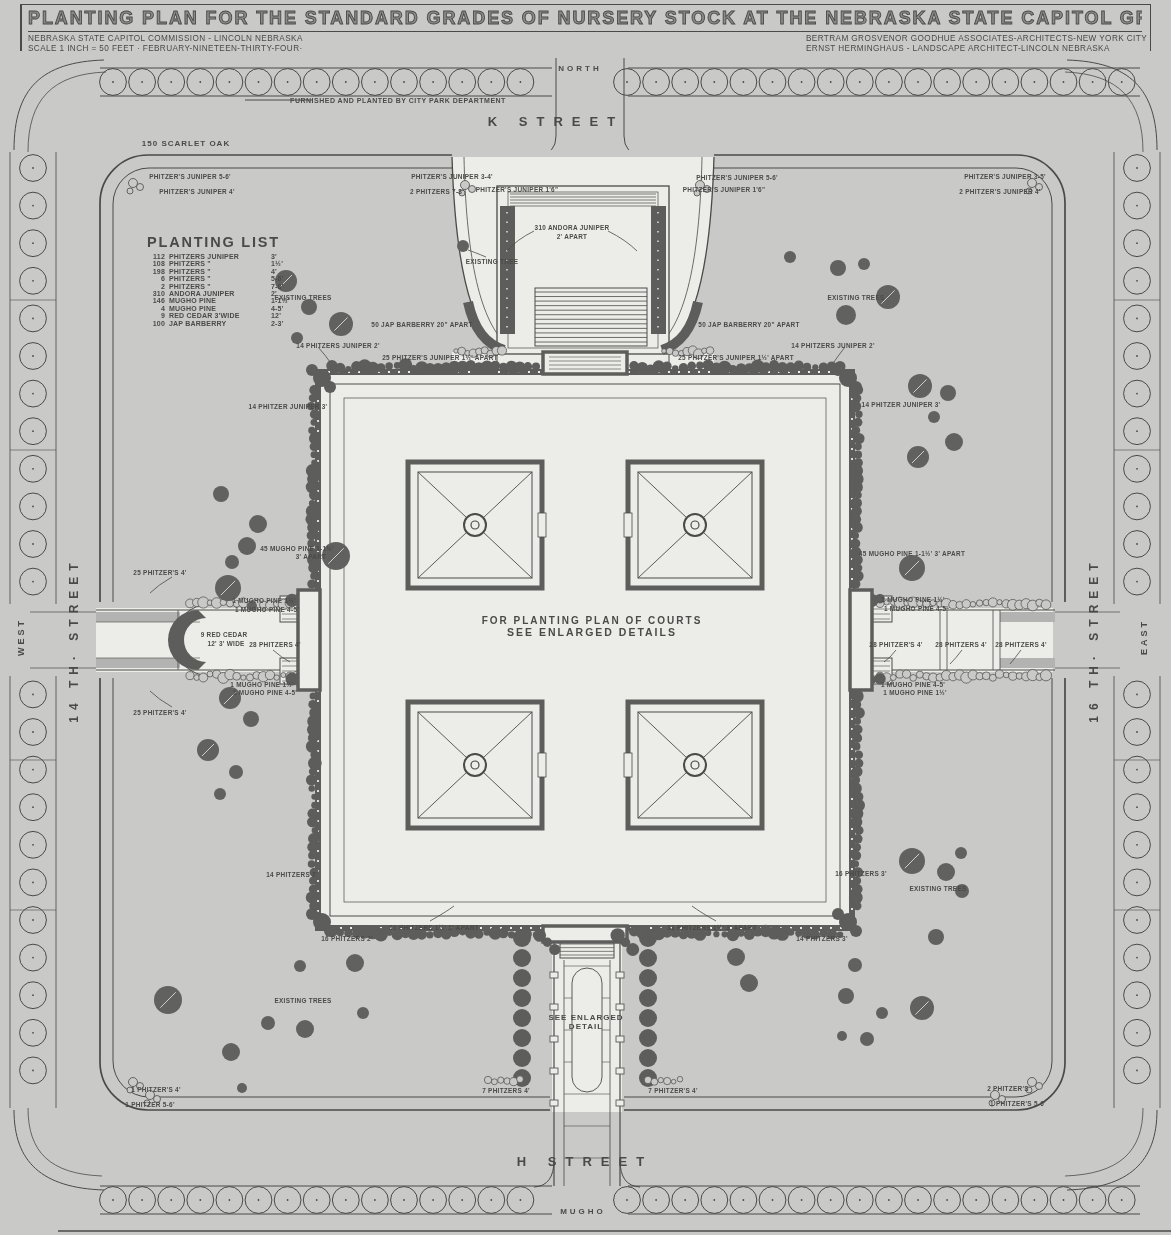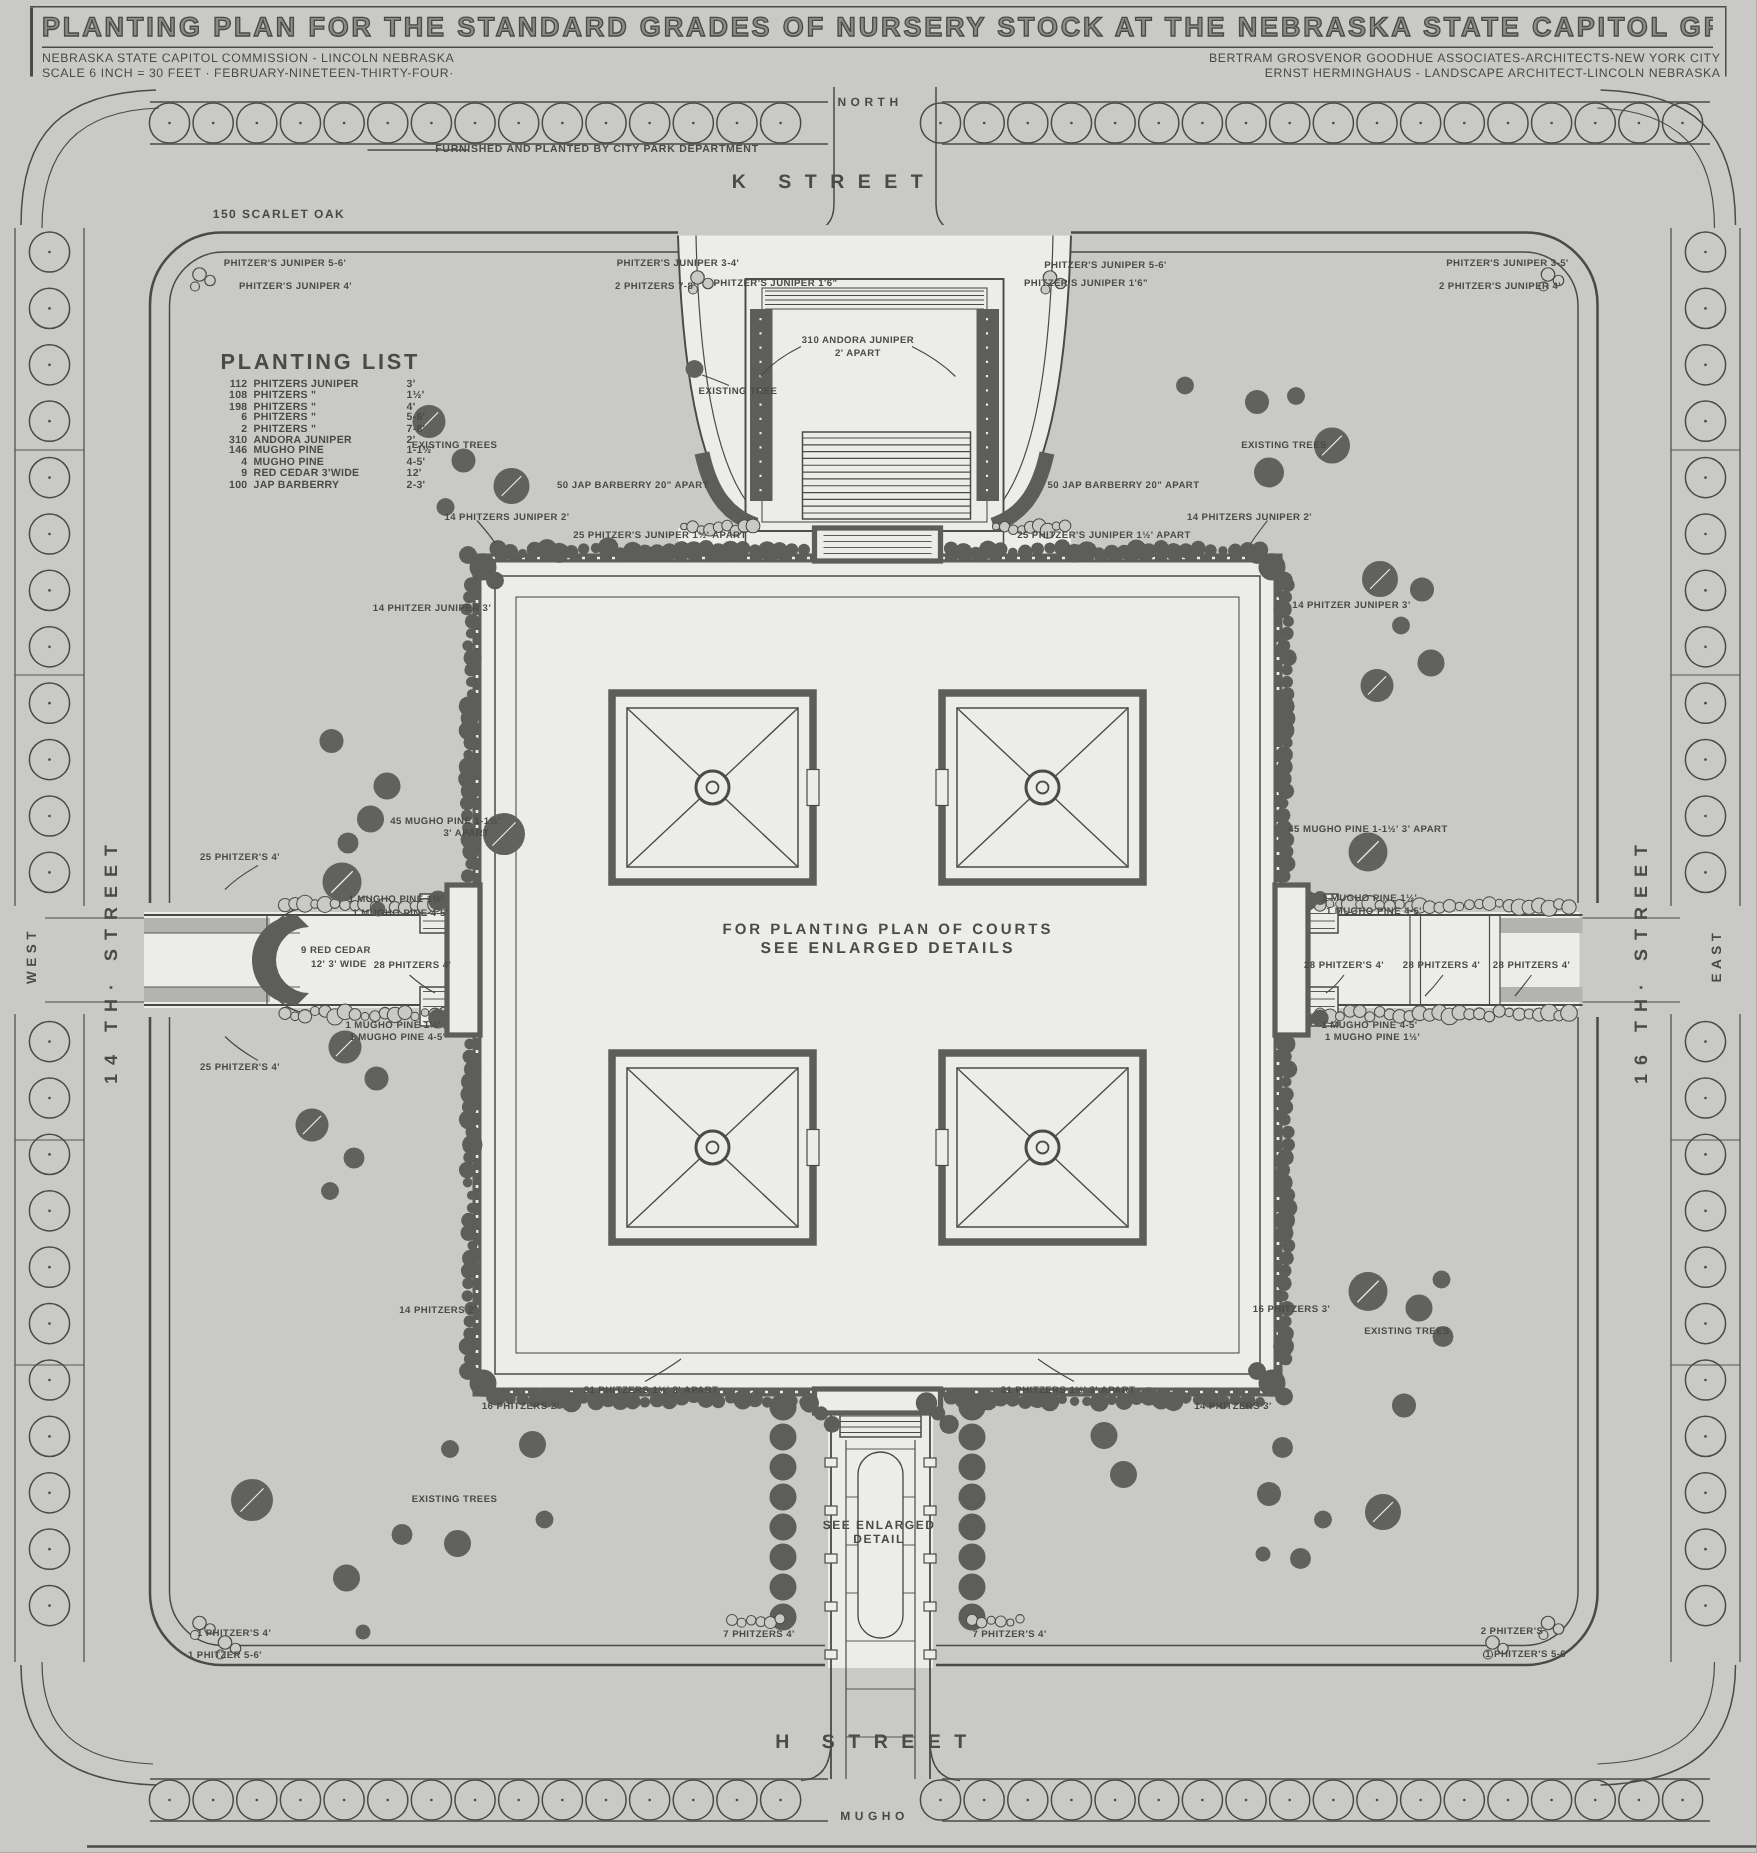--- a/index.html
+++ b/index.html
@@ -6,21 +6,21 @@
   .sheet{position:relative;width:1171px;height:1235px;background:var(--paper,#c9c9c7);
          font-family:"Liberation Sans",sans-serif;color:var(--ink,#4a4a48);overflow:hidden;}
   #scene{position:absolute;left:0;top:0;width:100%;height:100%;}
   .hdr{position:absolute;left:20px;top:4px;width:1131px;height:46px;border-top:1.7px solid var(--ink,#4a4a48);}
   .hdr::before,.hdr::after{content:"";position:absolute;top:0;width:1.5px;height:46px;background:var(--ink,#4a4a48);}
   .hdr::before{left:0;} .hdr::after{right:0;}
   .title{position:absolute;left:8px;top:3px;width:1114px;font-size:18px;letter-spacing:1.9px;
          white-space:nowrap;overflow:hidden;border-bottom:1.8px solid var(--ink,#4a4a48);padding-bottom:2px;
          color:#8b8b89;-webkit-text-stroke:0.9px var(--ink,#4a4a48);font-weight:bold;}
   .credit{position:absolute;top:29px;font-size:8.2px;letter-spacing:0.4px;line-height:9.6px;font-weight:normal;}
-  .credit.left{left:8px;} .credit.right{right:4px;text-align:right;}
+  .credit.left{left:8px;} .credit.right{right:4px;}
   .plist{position:absolute;left:147px;top:234px;}
   .plist-title{font-size:14.5px;letter-spacing:1.8px;font-weight:bold;margin-bottom:3px;}
   .plrow{display:grid;grid-template-columns:22px 102px 32px;font-size:7px;line-height:7.4px;
          letter-spacing:0.2px;font-weight:bold;}
   .plrow .q{text-align:right;padding-right:4px;}
   .plrow .s{text-align:left;}
   .anno{position:absolute;transform:translate(-50%,-50%);white-space:nowrap;font-size:6.4px;
         letter-spacing:0.3px;color:var(--ink,#4a4a48);font-weight:bold;z-index:3;}
 </style>
 </head>
@@ -939,21 +939,21 @@
       <path d="M 896,650 Q 890,658 884,662" fill="none" stroke="#4a4a48" stroke-width="0.8"></path>
       <path d="M 962,650 Q 956,658 950,664" fill="none" stroke="#4a4a48" stroke-width="0.8"></path>
       <path d="M 1021,650 Q 1015,658 1010,664" fill="none" stroke="#4a4a48" stroke-width="0.8"></path>
       <line x1="245" y1="100" x2="312" y2="100" stroke="#4a4a48" stroke-width="1"></line>
     </svg>
 
   <div class="hdr">
     <div class="title">PLANTING PLAN FOR THE STANDARD GRADES OF NURSERY STOCK AT THE NEBRASKA STATE CAPITOL GROUNDS</div>
     <div class="credit left">
       <div>NEBRASKA STATE CAPITOL COMMISSION - LINCOLN NEBRASKA</div>
-      <div>SCALE 6 INCH = 30 FEET · FEBRUARY-NINETEEN-THIRTY-FOUR·</div>
+      <div>SCALE 1 INCH = 50 FEET · FEBRUARY-NINETEEN-THIRTY-FOUR·</div>
     </div>
     <div class="credit right">
       <div>BERTRAM GROSVENOR GOODHUE ASSOCIATES-ARCHITECTS-NEW YORK CITY</div>
       <div>ERNST HERMINGHAUS - LANDSCAPE ARCHITECT-LINCOLN NEBRASKA</div>
     </div>
   </div>
 
   <div class="plist">
     <div class="plist-title">PLANTING LIST</div>
     <div id="plist-rows">

